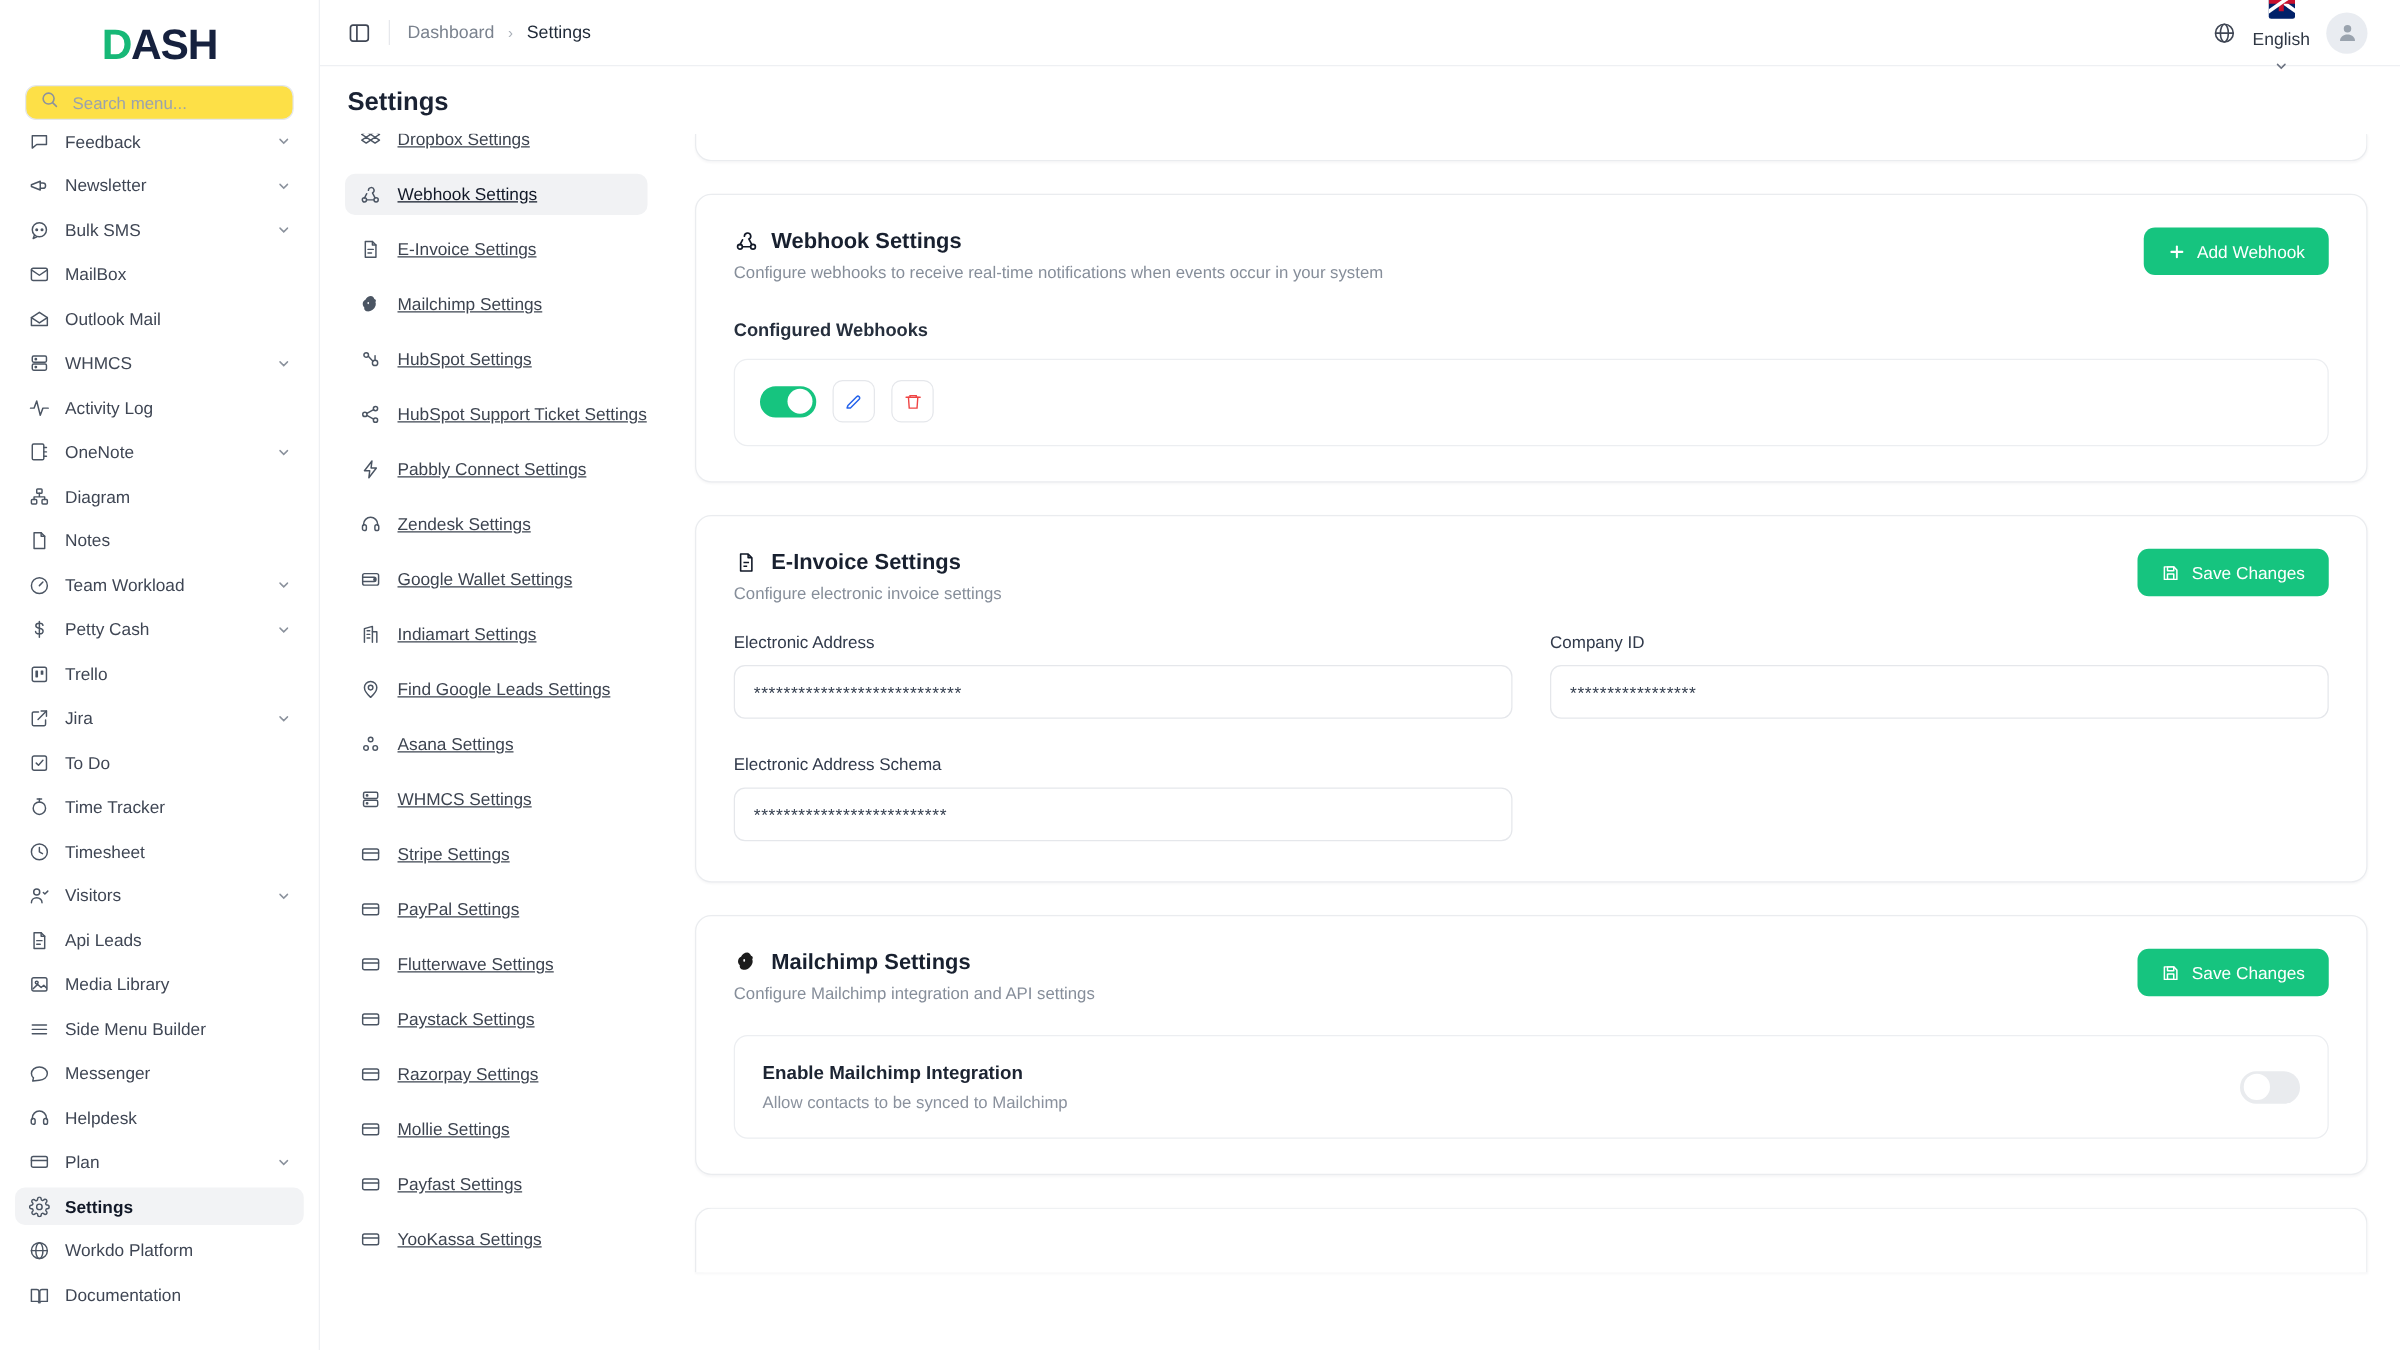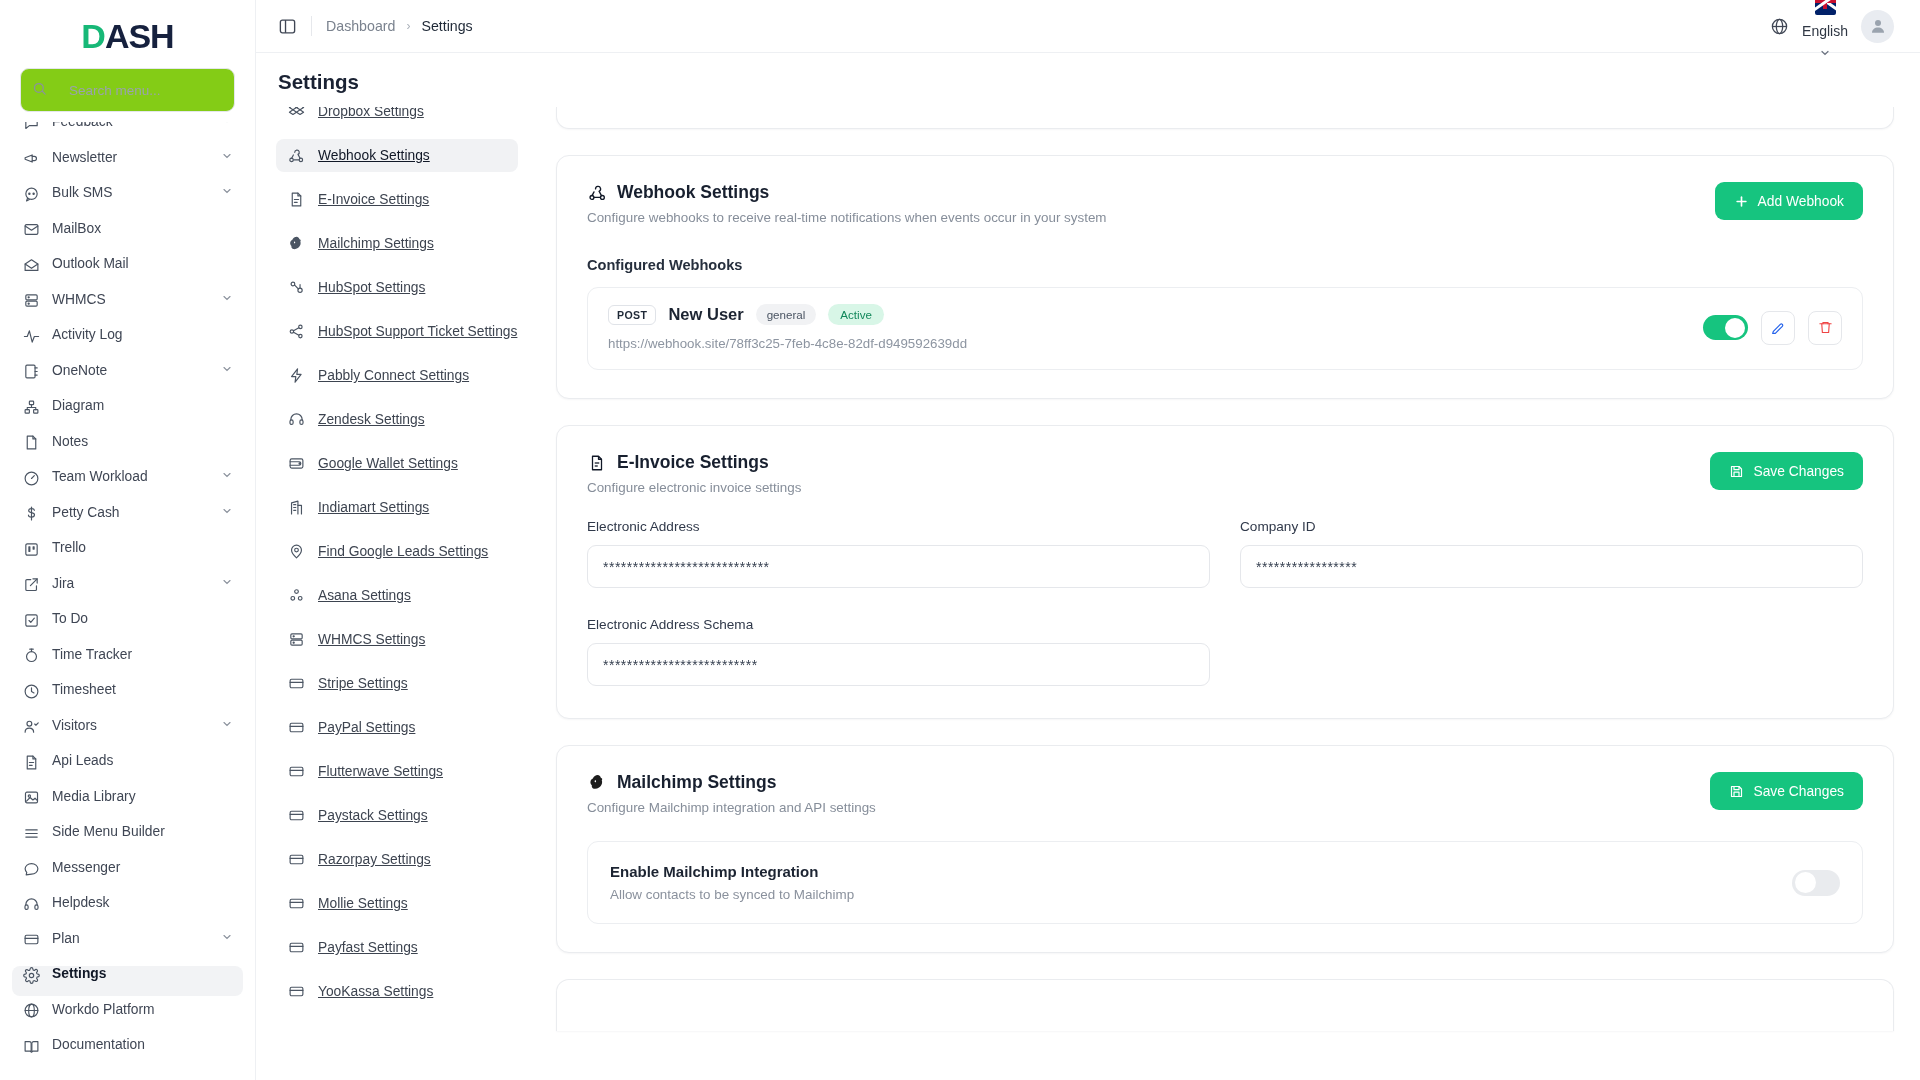--- a/index.html
+++ b/index.html
@@ -29,37 +29,37 @@
   }
   .brand-logo {
     font-size: 34px; font-weight: 700; letter-spacing: -1px;
     color: #16213e; line-height: 1; display: flex; align-items: center;
   }
   .brand-logo .d-mark {
     color: #17b877;
   }
   .search-wrap { padding: 6px 20px 10px 20px; }
   .search-box {
-    display: flex; align-items: center; gap: 22px;
-    height: 44px; border: 1px solid #e4e7ec; border-radius: 9px;
-    padding: 0 11px; background: #84cc16;
+    display: flex; align-items: center; gap: 11px;
+    height: 28px; border: 1px solid #e4e7ec; border-radius: 9px;
+    padding: 0 11px; background: #fde047;
   }
   .search-box input {
     border: none; outline: none; font-size: 13.5px; color: #5b6470;
     background: transparent; width: 100%;
     font-family: "Liberation Sans", sans-serif;
   }
   .search-box input::placeholder { color: #9aa2ad; }
 
   .nav-scroll {
     flex: 1; overflow: hidden; padding: 0 12px 10px 12px;
     position: relative;
   }
   .nav-item {
-    display: flex; gap: 12px;
+    display: flex; align-items: center; gap: 12px;
     height: 30px; margin-bottom: 5.5px;
     padding: 0 10px; border-radius: 8px;
     color: #3f4654; font-size: 13.8px;
     cursor: pointer; white-space: nowrap;
   }
   .nav-item.first { margin-top: -8px; }
   .nav-item.active { background: #f2f3f5; font-weight: 600; color: #111827; }
   .nav-item .ico { width: 18px; height: 18px; flex: 0 0 18px; display:flex; align-items:center; justify-content:center; color:#4b5563; }
   .nav-item .lbl { flex: 1; }
   .chev { width: 12px; height: 12px; color: #8b929d; flex: 0 0 12px; }
@@ -811,29 +811,20 @@
                     <line x1="5" y1="12" x2="19" y2="12"></line>
                   </svg>
               </span>
               <span>Add Webhook</span>
             </button>
           </div>
 
           <div class="section-label">Configured Webhooks</div>
 
           <div class="hook-row">
-            <div class="hook-left">
-              <div class="hook-meta">
-                <span class="pill-method">POST</span>
-                <span class="hook-name">New User</span>
-                <span class="pill-tag">general</span>
-                <span class="pill-status">Active</span>
-              </div>
-              <div class="hook-url">https://webhook.site/78ff3c25-7feb-4c8e-82df-d949592639dd</div>
-            </div>
             <div class="hook-actions">
               <span class="toggle">
                   <span class="knob"></span>
                 </span>
               <span class="icon-btn blue">
                 <svg width="16" height="16" viewBox="0 0 24 24" fill="none" stroke="#2563eb" stroke-width="1.8" stroke-linecap="round" stroke-linejoin="round">
                     <path d="M4 20h4l10.5-10.5a2.1 2.1 0 0 0-3-3L5 17z"></path>
                   </svg>
               </span>
               <span class="icon-btn red">

